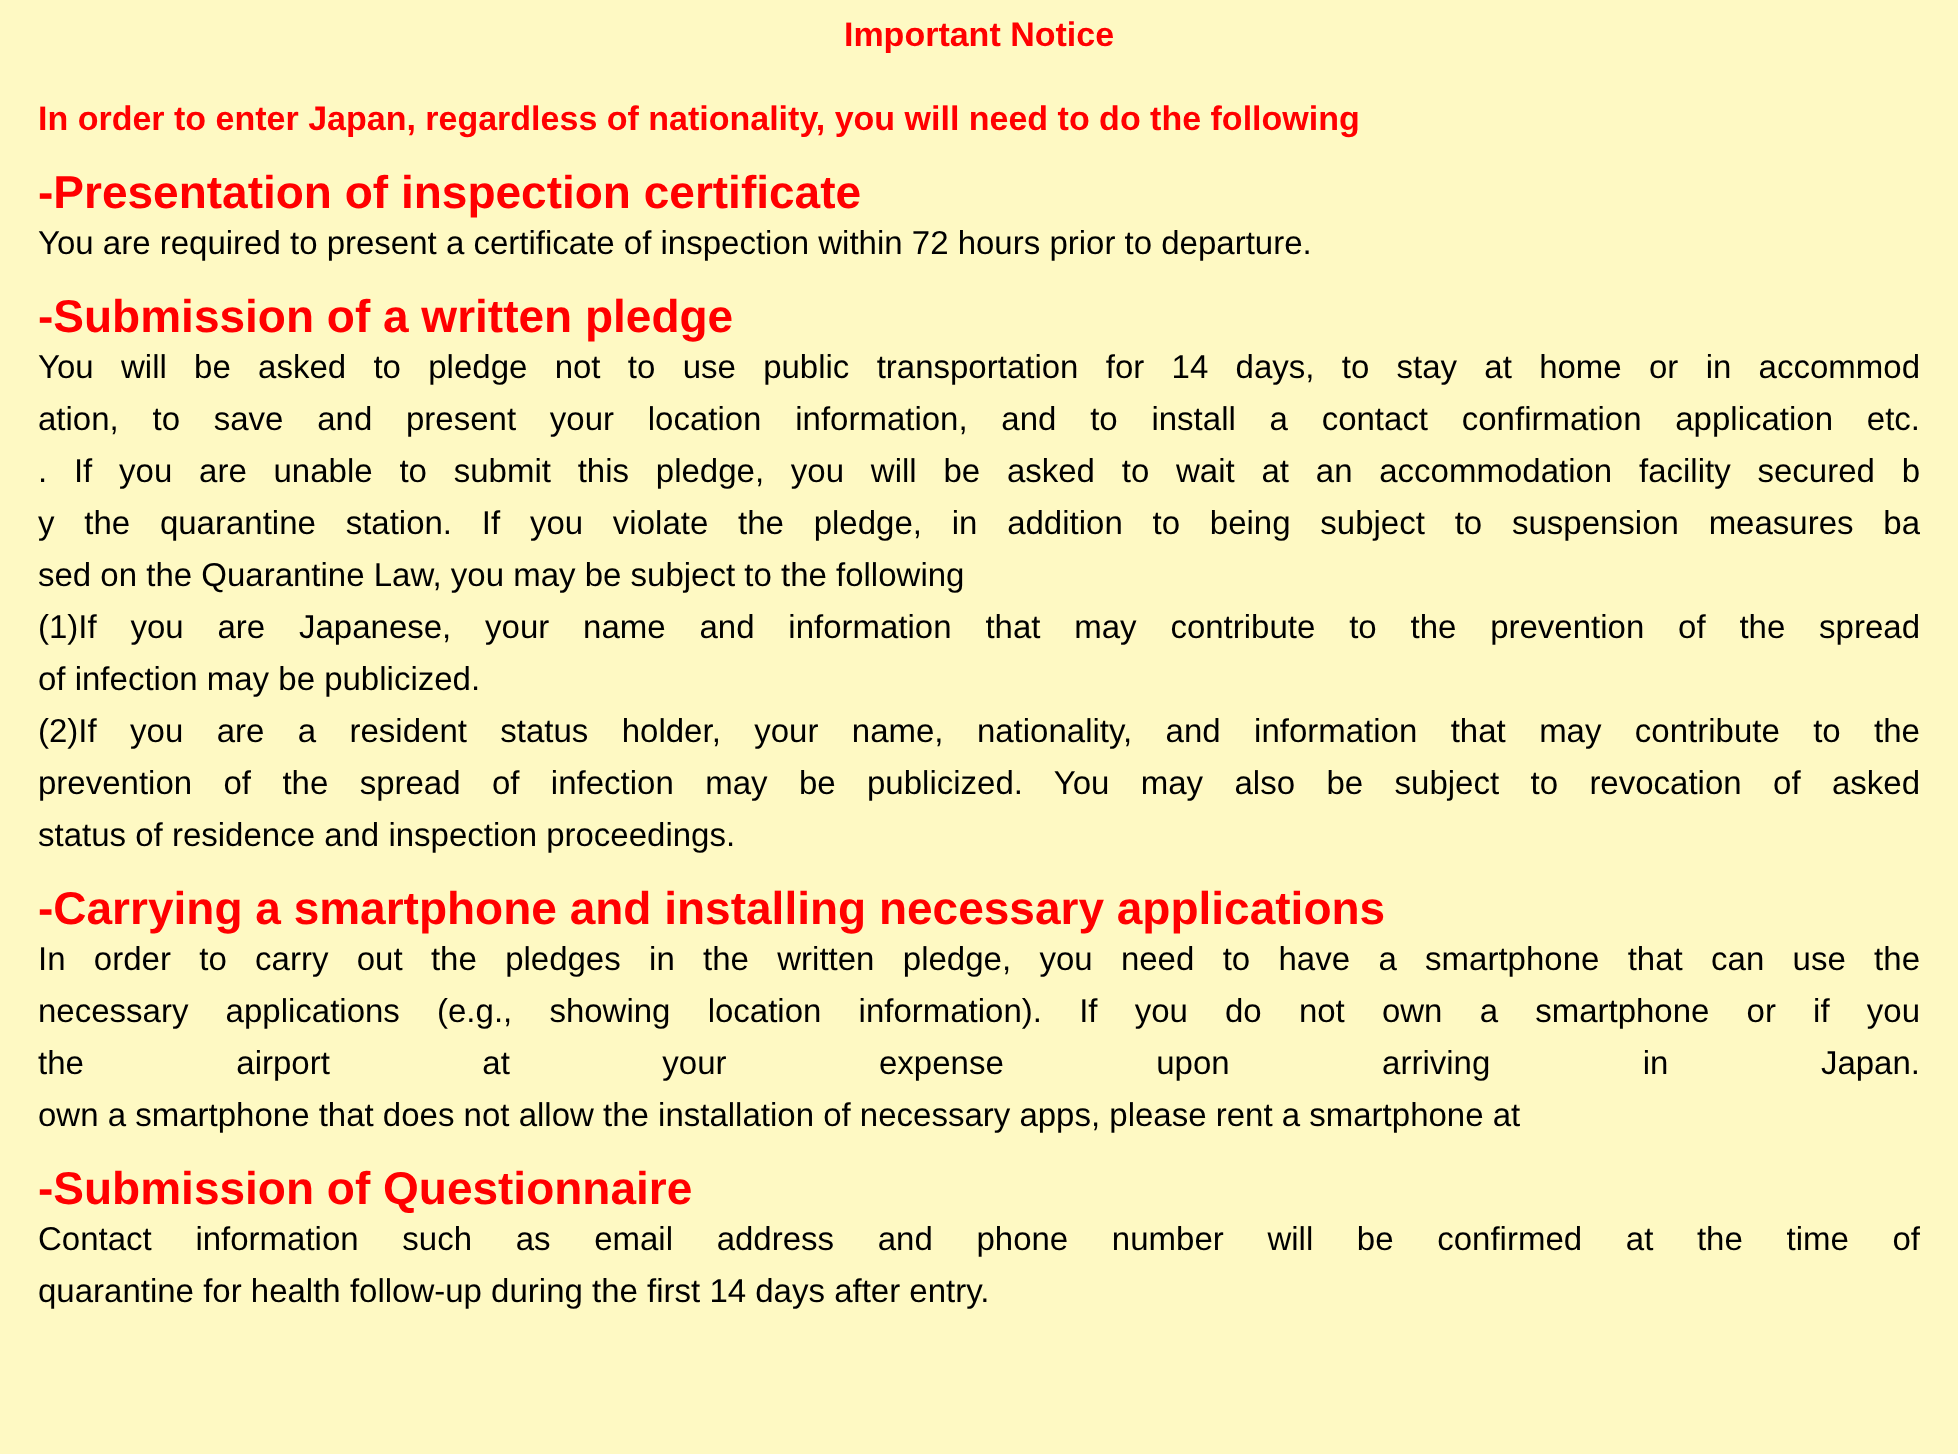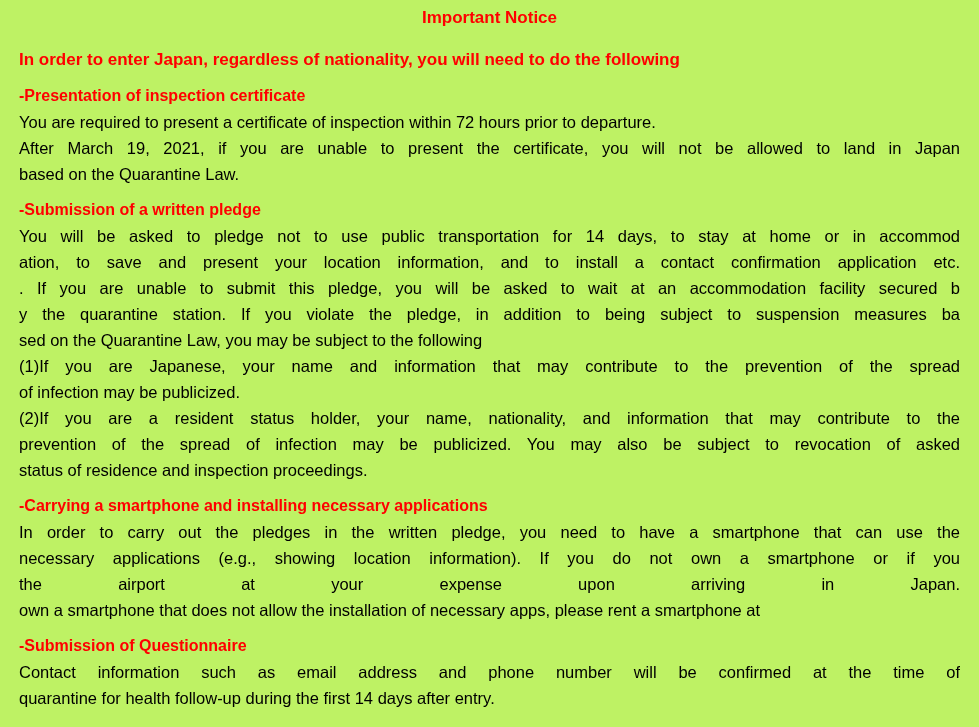--- a/index.html
+++ b/index.html
@@ -3,21 +3,21 @@
 <meta charset="utf-8">
 <style>
   html, body {
     margin: 0;
     padding: 0;
   }
   .page {
     width: 979px;
     height: 727px;
     box-sizing: border-box;
-    background: #bef264;
+    background: #fef9c3;
     padding: 5px 19px 0 19px;
     overflow: hidden;
     font-family: "Liberation Sans", "DejaVu Sans", sans-serif;
     font-size: 16.5px;
     line-height: 26px;
     color: #000000;
   }
   .title {
     text-align: center;
     color: #FF0000;
@@ -26,21 +26,21 @@
     margin-bottom: 16px;
   }
   .intro {
     color: #FF0000;
     font-weight: bold;
     font-size: 17px;
   }
   .heading {
     color: #FF0000;
     font-weight: bold;
-    font-size: 16px;
+    font-size: 23px;
     margin-top: 10px;
   }
   .para {
     margin: 0;
   }
   .ln {
     text-align: justify;
     text-align-last: justify;
     text-justify: inter-word;
     max-height: 26px;
@@ -57,24 +57,20 @@
 <div class="page">
 
   <div class="title">Important Notice</div>
 
   <div class="intro">In order to enter Japan, regardless of nationality, you will need to do the following</div>
 
   <section>
     <div class="heading">-Presentation of inspection certificate</div>
     <div class="para">
         <div class="ln">You are required to present a certificate of inspection within 72 hours prior to departure.</div>
-      </div>
-    <div class="para">
-        <div class="ln">After March 19, 2021, if you are unable to present the certificate, you will not be allowed to land in Japan</div>
-        <div class="ln">based on the Quarantine Law.</div>
       </div>
   </section>
 
   <section>
     <div class="heading">-Submission of a written pledge</div>
     <div class="para">
         <div class="ln">You will be asked to pledge not to use public transportation for 14 days, to stay at home or in accommod</div>
         <div class="ln">ation, to save and present your location information, and to install a contact confirmation application etc.</div>
         <div class="ln">. If you are unable to submit this pledge, you will be asked to wait at an accommodation facility secured b</div>
         <div class="ln">y the quarantine station. If you violate the pledge, in addition to being subject to suspension measures ba</div>

